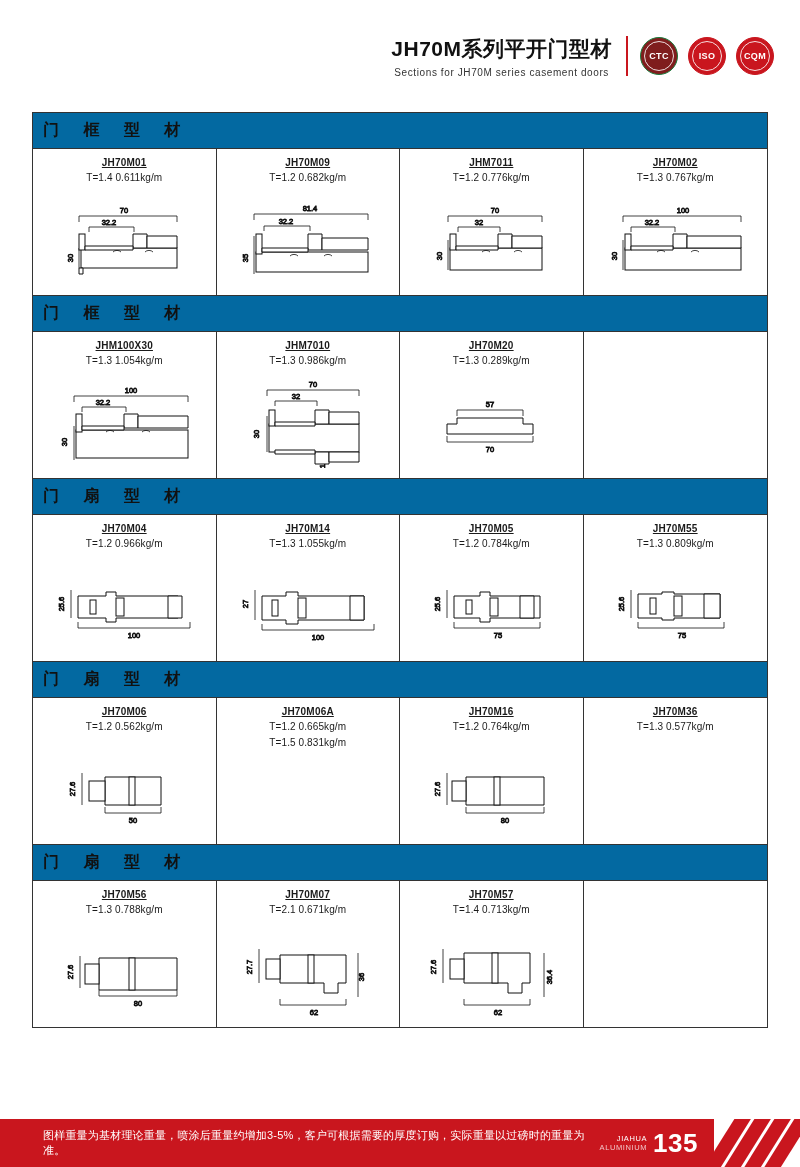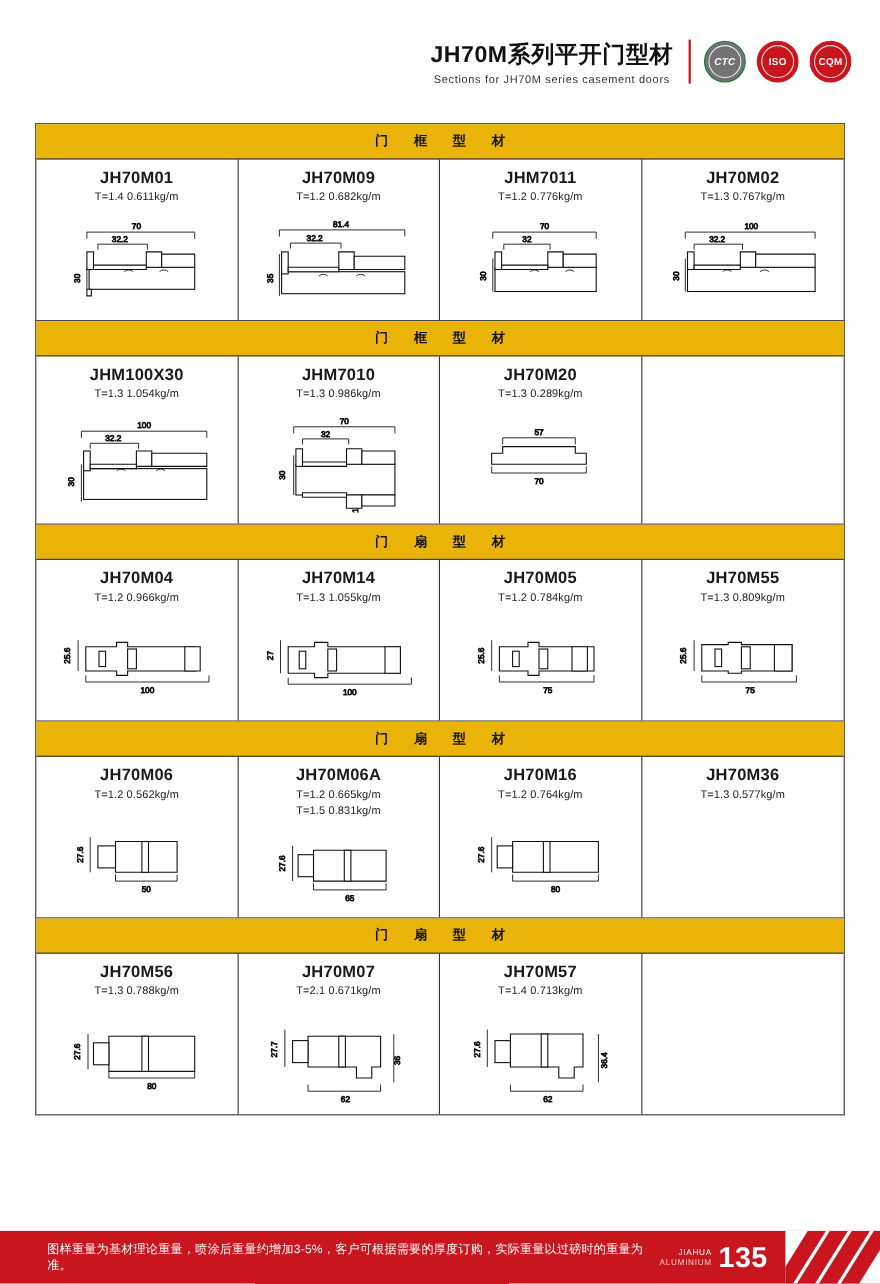--- a/index.html
+++ b/index.html
@@ -46,41 +46,40 @@
   .badges { display: flex; align-items: center; gap: 10px; }
   .badge {
     width: 38px; height: 38px; border-radius: 50%;
     display: flex; align-items: center; justify-content: center;
     font-size: 8px; font-weight: bold; color: #fff;
     background: #c9161e;
     border: 1.5px solid #c9161e;
     position: relative;
     overflow: hidden;
   }
-  .badge.b1 { background: #737373; border-color: #1a7a3c; font-style: italic; }
+  .badge.b1 { background: #7f1d1d; border-color: #1a7a3c; }
   .badge.b2 { background: #c9161e; }
   .badge.b3 { background: #c9161e; }
   .badge-inner {
     width: 30px; height: 30px; border-radius: 50%;
     border: 1px solid rgba(255,255,255,.85);
     display:flex; align-items:center; justify-content:center;
     font-size: 9px; letter-spacing: .3px;
   }
 
   
   .sheet {
     margin: 0 32px;
     border: 1px solid #333;
     border-bottom: none;
   }
   .section-title {
-    background: #eab308;
+    background: #0369a1;
     border-bottom: 1px solid #333;
-    text-align: center;
-    font-size: 12px;
+    font-size: 16px;
     font-weight: bold;
     letter-spacing: 10px;
     padding: 7px 0 7px 10px;
     color: #111;
   }
   .row {
     display: flex;
     border-bottom: 1px solid #333;
   }
   .cell {
@@ -88,37 +87,38 @@
     border-right: 1px solid #333;
     padding: 8px 4px 6px 4px;
     min-height: 146px;
     display: flex;
     flex-direction: column;
     align-items: center;
   }
   .cell:last-child { border-right: none; }
   .cell.empty { }
   .code {
-    font-size: 15px;
+    font-size: 10px;
     font-weight: 600;
     letter-spacing: .2px;
     margin-bottom: 3px;
+    text-decoration: underline;
   }
   .spec {
     font-size: 10px;
     letter-spacing: .1px;
     line-height: 1.35;
     text-align: center;
     margin-bottom: 2px;
   }
   .fig {
     flex: 1;
     width: 100%;
     display: flex;
-    align-items: flex-start;
+    align-items: center;
     justify-content: center;
     padding-top: 2px;
   }
   .fig svg { display: block; }
 
   
   .footer {
     position: absolute;
     left: 0; right: 0; bottom: 0;
     height: 48px;
@@ -548,38 +548,20 @@
             <rect x="80" y="32" width="6" height="28"></rect>
           </g>
         </svg>
       </div>
     </div>
 
     <div class="cell">
       <div class="code">JH70M06A</div>
       <div class="spec">T=1.2   0.665kg/m</div>
       <div class="spec">T=1.5   0.831kg/m</div>
-      <div class="fig">
-        <svg width="150" height="78" viewBox="0 0 150 78">
-          <g stroke="#111" stroke-width="0.8" fill="none">
-            <text class="dim" x="26" y="36" transform="rotate(-90 26 36)" text-anchor="middle">27.6</text>
-            <line x1="33" y1="20" x2="33" y2="52"></line>
-            <text class="dim" x="46" y="38" transform="rotate(-90 46 38)" text-anchor="middle">11</text>
-            <line x1="52" y1="60" x2="118" y2="60"></line>
-            <line x1="52" y1="60" x2="52" y2="54"></line>
-              <line x1="118" y1="60" x2="118" y2="54"></line>
-            <text class="dim" x="85" y="70" text-anchor="middle">65</text>
-          </g>
-          <g fill="#ffffff" stroke="#111" stroke-width="1">
-            <path d="M52 24 h66 v28 h-66 z"></path>
-            <rect x="38" y="28" width="14" height="20"></rect>
-            <rect x="80" y="24" width="6" height="28"></rect>
-          </g>
-        </svg>
-      </div>
     </div>
 
     <div class="cell">
       <div class="code">JH70M16</div>
       <div class="spec">T=1.2   0.764kg/m</div>
       <div class="fig">
         <svg width="150" height="86" viewBox="0 0 150 86">
           <g stroke="#111" stroke-width="0.8" fill="none">
             <text class="dim" x="24" y="44" transform="rotate(-90 24 44)" text-anchor="middle">27.6</text>
             <line x1="31" y1="28" x2="31" y2="60"></line>

